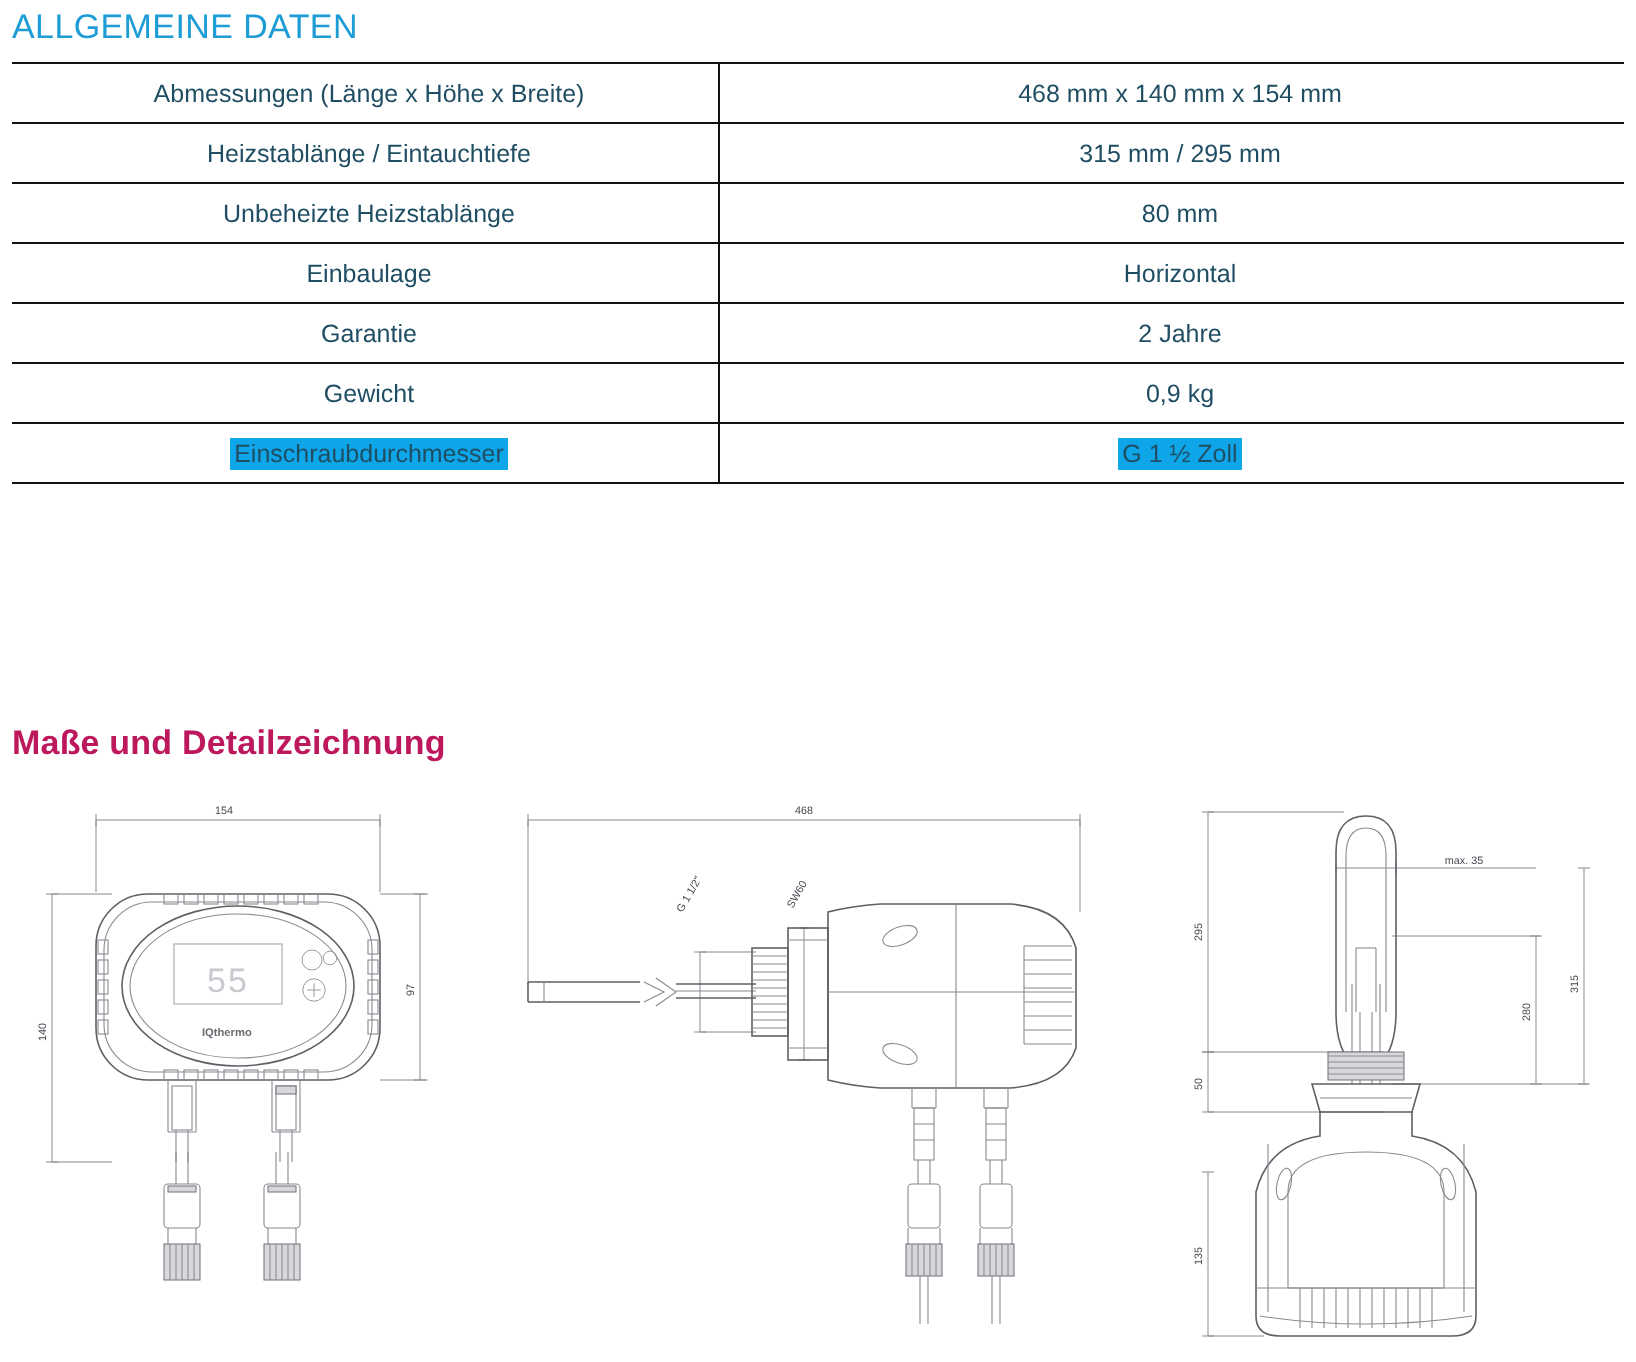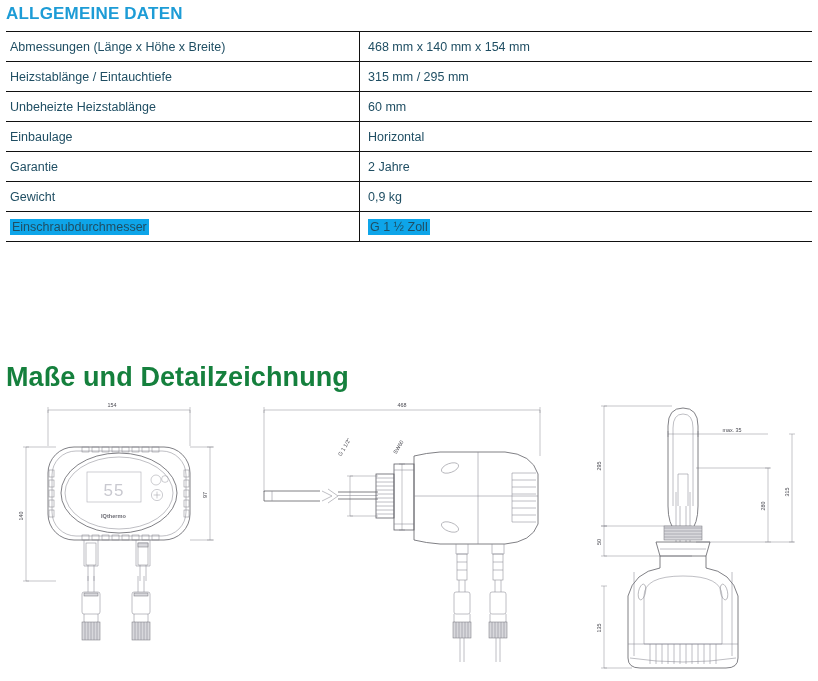--- a/index.html
+++ b/index.html
@@ -9,45 +9,46 @@
     font-family:"Liberation Sans", sans-serif;
     color:#1f4e63;
     overflow:hidden;
     position:relative;
   }
   .page{position:relative;width:818px;height:681px;}
 
   
   .h-general{
     position:absolute;left:6px;top:4px;
-    font-size:17px;font-weight:bold;letter-spacing:.2px;
+    font-size:17px;font-weight:normal;letter-spacing:.2px;
     color:#1d9cd6;
   }
   .h-masse{
     position:absolute;left:6px;top:362px;
-    font-size:27px;font-weight:bold;letter-spacing:.1px;
-    color:#15803d;
+    font-size:17px;font-weight:bold;letter-spacing:.1px;
+    color:#be185d;
   }
 
   
   .spec-table{
     position:absolute;left:6px;top:31px;
     width:806px;
     border-collapse:collapse;
     font-size:12.5px;
   }
   .spec-table tr{height:30px;}
   .spec-table td{
     border-bottom:1.3px solid #111;
     padding:0 0 0 4px;
     vertical-align:middle;
     color:#1f4e63;
     font-size:12.5px;
     line-height:14px;
     white-space:nowrap;
+    text-align:center;
   }
   .spec-table td.label{width:349px;}
   .spec-table td.value{
     border-left:1.3px solid #111;
     padding-left:8px;
   }
   .spec-table tr:first-child td{border-top:1.3px solid #111;}
   .hl{
     background:#0ea5e9;
     padding:1px 2px;
@@ -84,21 +85,21 @@
       <tr>
         <td class="label"><span>Abmessungen (Länge x Höhe x Breite)</span></td>
         <td class="value"><span>468 mm x 140 mm x 154 mm</span></td>
       </tr>
       <tr>
         <td class="label"><span>Heizstablänge / Eintauchtiefe</span></td>
         <td class="value"><span>315 mm / 295 mm</span></td>
       </tr>
       <tr>
         <td class="label"><span>Unbeheizte Heizstablänge</span></td>
-        <td class="value"><span>60 mm</span></td>
+        <td class="value"><span>80 mm</span></td>
       </tr>
       <tr>
         <td class="label"><span>Einbaulage</span></td>
         <td class="value"><span>Horizontal</span></td>
       </tr>
       <tr>
         <td class="label"><span>Garantie</span></td>
         <td class="value"><span>2 Jahre</span></td>
       </tr>
       <tr>

